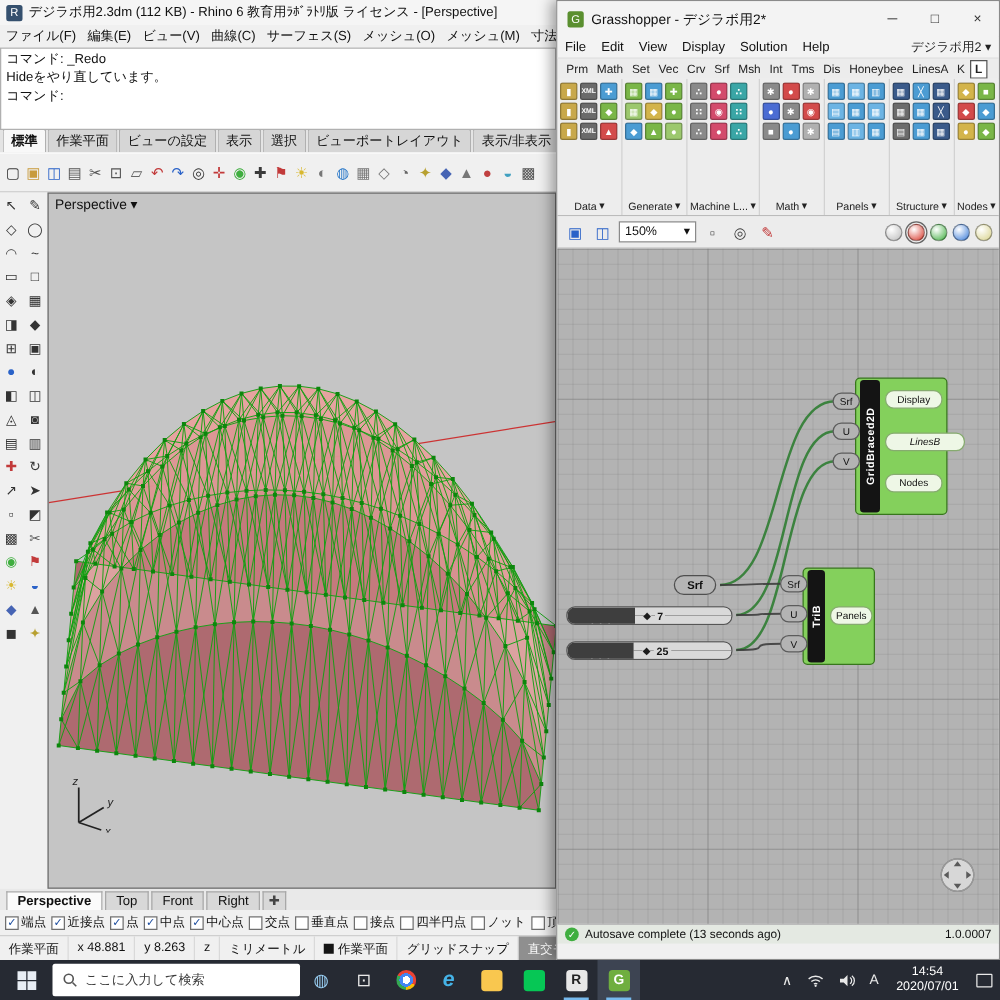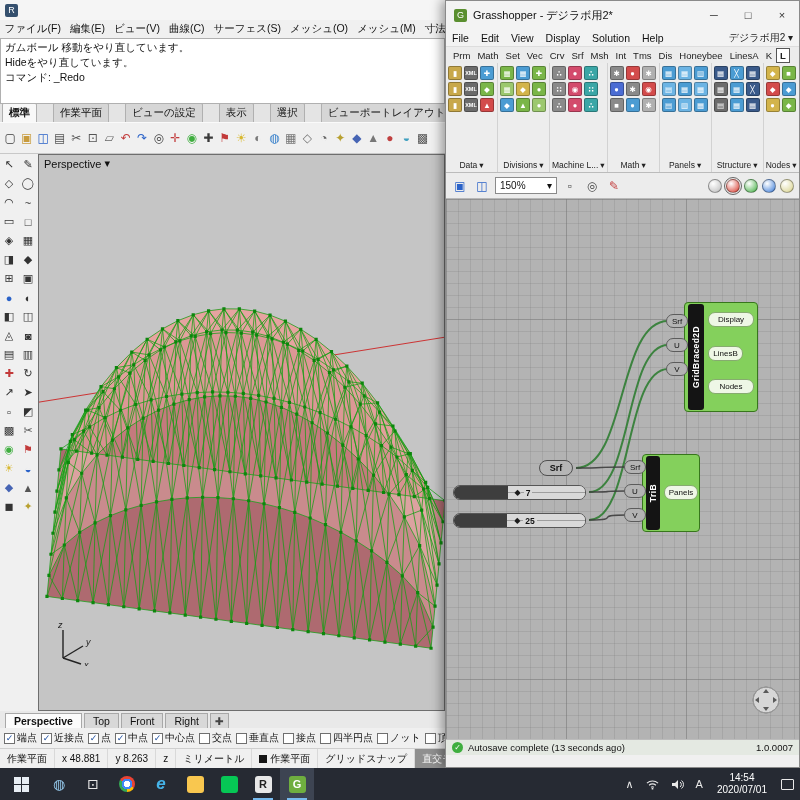--- a/index.html
+++ b/index.html
@@ -7,21 +7,21 @@
   body{position:relative;background:#000;font-family:"Liberation Sans","DejaVu Sans",sans-serif;color:#111;}
   .window{position:absolute;background:#f0f0f0;}
 
   
   #rhino{left:0;top:0;width:446px;height:768px;display:flex;flex-direction:column;border-right:1px solid #777;}
   .r-title{height:20px;background:#f5f5f5;display:flex;align-items:center;gap:5px;padding:0 5px;font-size:10.5px;white-space:nowrap;overflow:hidden;}
   .app-ico{width:13px;height:13px;border-radius:2px;background:#35506e;color:#fff;font-size:9px;display:flex;align-items:center;justify-content:center;flex:none;}
   .r-menu{height:18px;display:flex;align-items:center;font-size:10.5px;background:#f0f0f0;white-space:nowrap;overflow:hidden;}
   .r-menu span{padding:2px 4.5px;text-align:right;}
   .r-cmd{height:66px;background:#fff;border:1px solid #b0b0b0;font-size:10.5px;line-height:15px;padding:1px 4px;overflow:hidden;}
-  .r-tabs{height:18px;display:flex;align-items:flex-end;font-size:10.5px;background:#e4e4e4;padding:0 2px;gap:16px;white-space:nowrap;overflow:hidden;}
+  .r-tabs{height:18px;display:flex;align-items:flex-end;font-size:10.5px;background:#e4e4e4;padding:0 2px;gap:1px;white-space:nowrap;overflow:hidden;}
   .r-tab{padding:2px 6px;background:#d6d6d6;border:1px solid #b0b0b0;border-bottom:none;border-radius:2px 2px 0 0;}
   .r-tab.active{background:#f8f8f8;font-weight:bold;}
   .r-toolbar{height:32px;display:flex;align-items:center;padding:0 2px;background:#f0f0f0;border-top:1px solid #fafafa;border-bottom:1px solid #c8c8c8;overflow:hidden;}
   .icon16{width:16.5px;height:24px;display:flex;align-items:center;justify-content:center;font-size:12px;flex:none;}
   .r-main{flex:1;display:flex;min-height:0;}
   .r-side{width:38px;background:#f0f0f0;display:grid;grid-template-columns:1fr 1fr;align-content:start;padding-top:1px;}
   .r-side .icon16{width:18px;height:19px;font-size:11px;}
   .r-vp{flex:1;position:relative;background:#c5c5c5;border:1px solid #6e6e6e;overflow:hidden;}
   .vp-label{position:absolute;top:2px;left:5px;font-size:11px;color:#101010;z-index:3;display:flex;gap:3px;align-items:center;}
   #dome-svg{position:absolute;inset:0;width:100%;height:100%;}
@@ -98,37 +98,38 @@
   .tray-item{padding:0 6px;display:flex;align-items:center;color:#e9e9e9;font-size:11px;}
   .tb-clock{flex-direction:column;justify-content:center;line-height:12px;font-size:10px;text-align:center;color:#fff;padding:0 8px;}
   .notif{width:13px;height:11px;border:1px solid #e9e9e9;border-radius:1px;}
 </style>
 </head>
 <body>
 
 <div id="rhino" class="window">
   <div class="r-title">
     <span class="app-ico">R</span>
+    <span>デジラボ用2.3dm (112 KB) - Rhino 6 教育用ﾗﾎﾞﾗﾄﾘ版 ライセンス - [Perspective]</span>
   </div>
   <div class="r-menu" id="r-menu">
       <span>ファイル(F)</span>
       <span>編集(E)</span>
       <span>ビュー(V)</span>
       <span>曲線(C)</span>
       <span>サーフェス(S)</span>
       <span>メッシュ(O)</span>
       <span>メッシュ(M)</span>
       <span>寸法(D)</span>
     </div>
   <div class="r-cmd">
     <div id="r-cmd-lines">
-        <div>ガムボール 移動をやり直しています。</div>
+        <div>コマンド: _Redo</div>
         <div>Hideをやり直しています。</div>
-        <div>コマンド: _Redo</div>
-      </div>
+      </div>
+    <div>コマンド:</div>
   </div>
   <div class="r-tabs" id="r-tabs">
       <span class="r-tab active">標準</span>
       <span class="r-tab">作業平面</span>
       <span class="r-tab">ビューの設定</span>
       <span class="r-tab">表示</span>
       <span class="r-tab">選択</span>
       <span class="r-tab">ビューポートレイアウト</span>
       <span class="r-tab">表示/非表示</span>
     </div>
@@ -369,21 +370,21 @@
           <div class="g-ico" style="background: rgb(75, 156, 211);">▦</div>
           <div class="g-ico" style="background: rgb(122, 182, 72);">✚</div>
           <div class="g-ico" style="background: rgb(156, 200, 110);">▦</div>
           <div class="g-ico" style="background: rgb(211, 180, 75);">◆</div>
           <div class="g-ico" style="background: rgb(122, 182, 72);">●</div>
           <div class="g-ico" style="background: rgb(75, 156, 211);">◆</div>
           <div class="g-ico" style="background: rgb(122, 182, 72);">▲</div>
           <div class="g-ico" style="background: rgb(156, 200, 110);">●</div>
         </div>
         <div class="g-label">
-          <span>Divisions</span>
+          <span>Generate</span>
           <span>▾</span>
         </div>
       </div>
       <div class="g-group">
         <div class="g-grid" style="grid-template-columns: repeat(3, 15px);">
           <div class="g-ico" style="background: rgb(138, 138, 138);">∴</div>
           <div class="g-ico" style="background: rgb(211, 75, 108);">●</div>
           <div class="g-ico" style="background: rgb(58, 166, 166);">∴</div>
           <div class="g-ico" style="background: rgb(138, 138, 138);">∷</div>
           <div class="g-ico" style="background: rgb(211, 75, 108);">◉</div>
@@ -497,21 +498,21 @@
     </svg>
   <div class="ghc" style="left: 220px; top: 103px; width: 92px; height: 110px;">
         <div class="gb-body" style="left: 18px; right: 0px;"></div>
         <div class="vstrip" style="left: 22px; width: 16px;">
           <span>GridBraced2D</span>
         </div>
         <div class="ptag" style="left: 0px; top: 12px;">Srf</div>
         <div class="ptag" style="left: 0px; top: 36px;">U</div>
         <div class="ptag" style="left: 0px; top: 60px;">V</div>
         <div class="ocap" style="left: 42px; width: 46px; top: 10px;">Display</div>
-        <div class="ocap" style="left: 42px; width: 35px; top: 43.5px;">LinesB</div>
+        <div class="ocap" style="left: 42px; width: 64px; top: 43.5px; font-style: italic;">LinesB</div>
         <div class="ocap" style="left: 42px; width: 46px; top: 77px;">Nodes</div>
       </div>
       <div class="ghc" style="left: 178px; top: 255px; width: 76px; height: 78px;">
         <div class="gb-body" style="left: 18px; right: 0px;"></div>
         <div class="vstrip" style="left: 22px; width: 14px;">
           <span>TriB</span>
         </div>
         <div class="ptag" style="left: 0px; top: 6px;">Srf</div>
         <div class="ptag" style="left: 0px; top: 30px;">U</div>
         <div class="ptag" style="left: 0px; top: 54px;">V</div>
@@ -542,20 +543,27 @@
 </div>
 
 <div id="taskbar">
   <div class="tb-start">
     <span class="winlogo">
         <i></i>
         <i></i>
         <i></i>
         <i></i>
       </span>
+  </div>
+  <div class="tb-search">
+    <svg width="12" height="12" viewBox="0 0 12 12">
+      <circle cx="5" cy="5" r="3.6" fill="none" stroke="#555" stroke-width="1.3"></circle>
+      <line x1="8" y1="8" x2="11" y2="11" stroke="#555" stroke-width="1.3"></line>
+    </svg>
+    <span>ここに入力して検索</span>
   </div>
   <div id="tb-apps" style="display:flex;height:100%">
       <div class="tb-ico">
         <span style="color: rgb(154, 208, 245);">◍</span>
       </div>
       <div class="tb-ico">
         <span style="color: rgb(232, 232, 232);">⊡</span>
       </div>
       <div class="tb-ico">
         <div style="width: 16px; height: 16px; border-radius: 50%; background: radial-gradient(circle, rgb(255, 255, 255) 0px, rgb(255, 255, 255) 3px, rgb(66, 133, 244) 3px, rgb(66, 133, 244) 5.5px, transparent 5.5px), conic-gradient(rgb(234, 67, 53) 0deg, rgb(234, 67, 53) 120deg, rgb(251, 188, 5) 120deg, rgb(251, 188, 5) 180deg, rgb(52, 168, 83) 180deg, rgb(52, 168, 83) 300deg, rgb(234, 67, 53) 300deg, rgb(234, 67, 53) 360deg);"></div>

